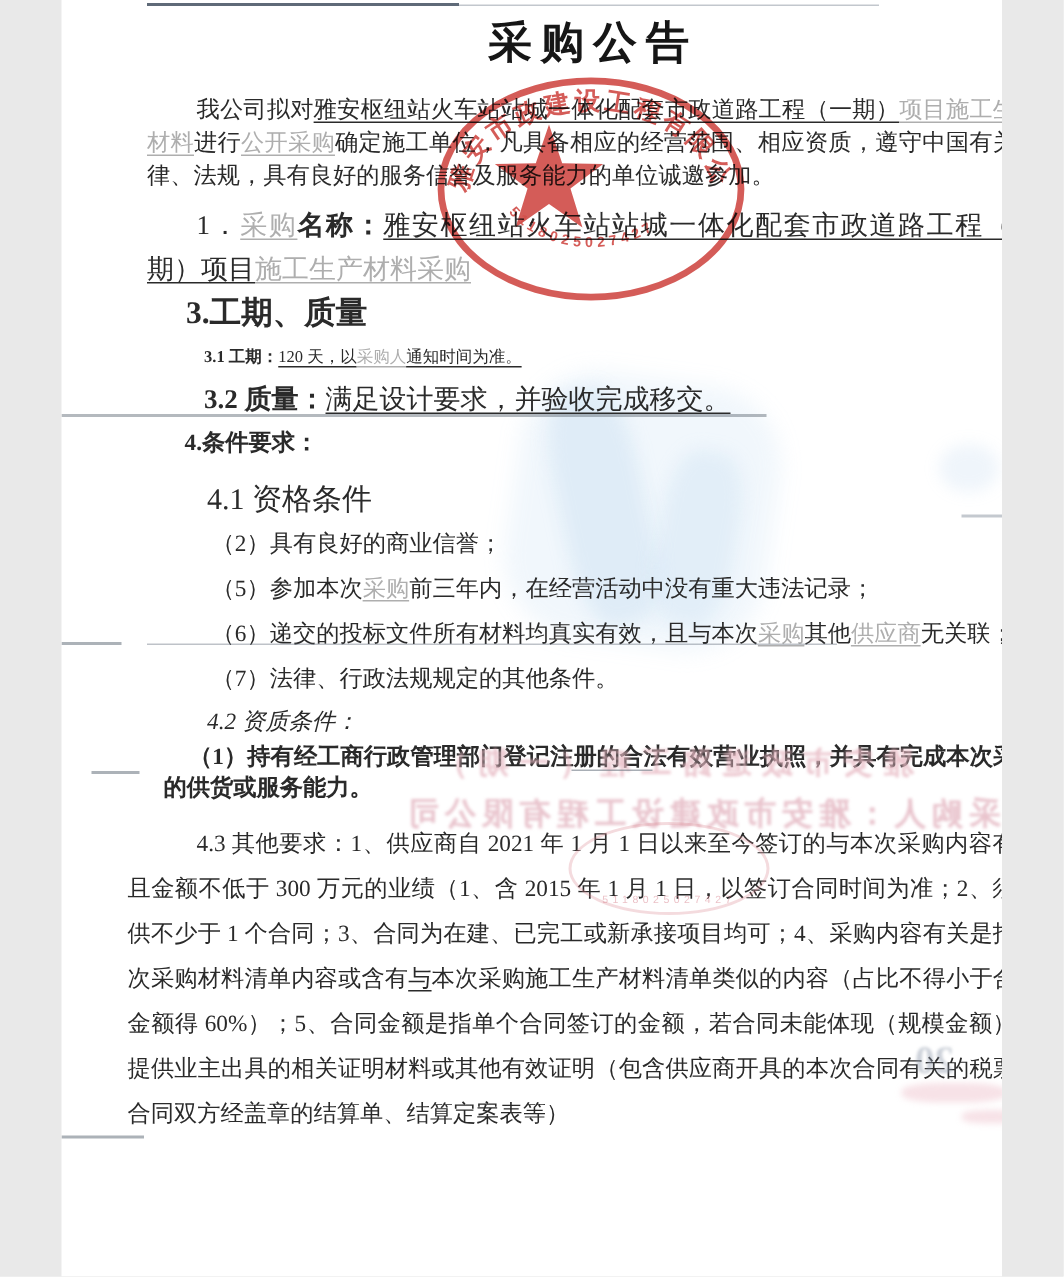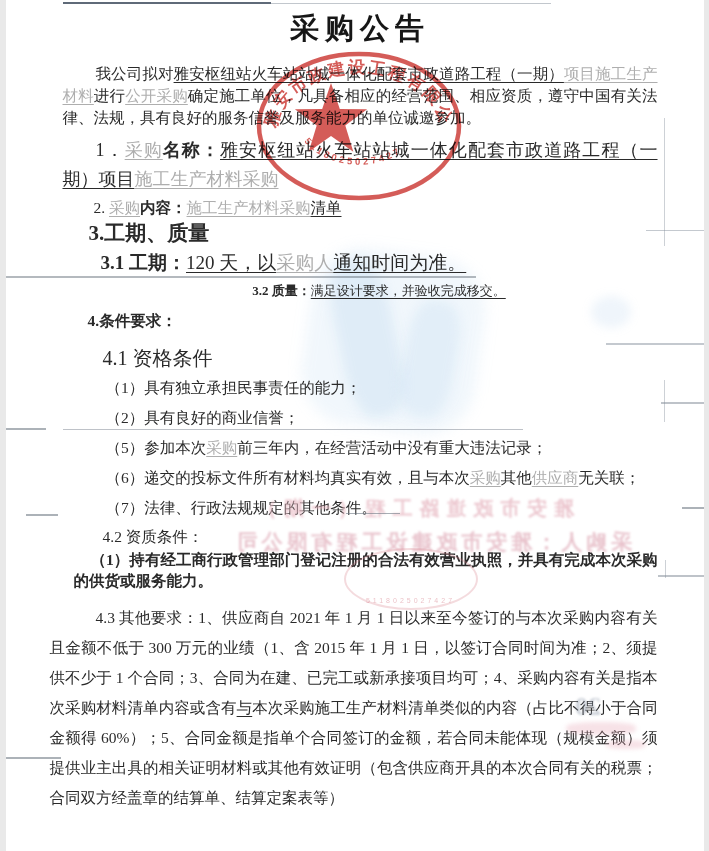--- a/index.html
+++ b/index.html
@@ -1,33 +1,33 @@
 <!DOCTYPE html>
 <html><head>
 <meta charset="utf-8">
 <style>
   html,body{margin:0;padding:0;background:#e9e9e9;}
   .page{
-    position:relative;width:698px;height:851px;background:#ffffff;
+    position:relative;width:627px;height:851px;background:#ffffff;
     font-family:"Liberation Serif","DejaVu Serif",serif;color:#2a2a2a;
     overflow:hidden;margin:0 auto;
   }
   .content{position:absolute;left:57px;top:0;width:595px;}
   .title{margin:0;padding-top:9px;font-size:29px;font-weight:bold;letter-spacing:6px;
     text-align:center;color:#161616;}
   .p1{margin:14px 0 0 0;font-size:15.5px;line-height:22px;text-indent:33px;text-align:justify;}
   .item1{margin:7px 0 0 0;font-size:18px;line-height:29px;text-indent:33px;text-align:justify;}
   .item2{margin:3px 0 0 0;font-size:15.5px;line-height:22px;text-indent:31px;}
   .h3{margin:4px 0 0 0;padding-left:26px;font-size:21px;font-weight:bold;line-height:20px;}
-  .i31{margin:9px 0 0 0;padding-left:38px;font-size:19px;line-height:22px;}
-  .i32{margin:6px 0 0 0;padding-left:38px;font-size:13px;line-height:22px;text-align:center;}
+  .i31{margin:9px 0 0 0;padding-left:38px;font-size:11px;line-height:22px;}
+  .i32{margin:6px 0 0 0;padding-left:38px;font-size:18px;line-height:22px;}
   .h4{margin:9px 0 0 0;padding-left:25px;font-size:15.5px;font-weight:bold;line-height:20px;}
   .h41{margin:17px 0 0 0;padding-left:40px;font-size:20px;line-height:20px;}
   .cond{margin:10px 0 0 0;padding-left:43px;font-size:15.5px;line-height:20px;}
-  .h42{margin:9px 0 0 0;padding-left:40px;font-size:15.5px;line-height:20px;}
+  .h42{margin:9px 0 0 0;padding-left:40px;font-size:15.5px;line-height:20px;font-style:italic;}
   .clause{margin:2px 0 0 11px;font-size:15.5px;font-weight:bold;line-height:21px;
     text-indent:17px;text-align:justify;}
   .p43{margin:12px 0 0 -13px;width:608px;font-size:15.5px;line-height:30px;
     text-indent:46px;text-align:justify;}
   .lbl{font-weight:bold;}
   .u{text-decoration:underline;text-underline-offset:3px;text-decoration-thickness:1px;margin-top:32px;}
   .faded{color:#aeaeae;}
   
   .stamp{position:absolute;left:247px;top:47px;width:212px;height:158px;
     mix-blend-mode:multiply;opacity:.9;z-index:6;}
@@ -70,33 +70,31 @@
   </div>
 
   <div class="content">
 
     <h1 class="title">采购公告</h1>
 
     <p class="p1"><span>我公司拟对</span><span class="u">雅安枢纽站火车站站城一体化配套市政道路工程（一期）</span><span class="u faded">项目施工生产材料</span><span>进行</span><span class="u faded">公开采购</span><span>确定施工单位，凡具备相应的经营范围、相应资质，遵守中国有关法律、法规，具有良好的服务信誉及服务能力的单位诚邀参加。</span></p>
 
     <p class="item1"><span>1．</span><span class="u faded">采购</span><span class="lbl">名称：</span><span class="u">雅安枢纽站火车站站城一体化配套市政道路工程（一期）项目</span><span class="u faded">施工生产材料采购</span></p>
 
-    <p class="item2"><span>2. </span><span class="u faded">采购</span><span class="lbl">内容：</span><span class="u faded">施工生产材料采购</span><span class="u">清单</span></p>
 
     <p class="h3">3.工期、质量</p>
 
     <p class="i31"><span class="lbl">3.1 工期：</span><span class="u">120 天，以</span><span class="u faded">采购人</span><span class="u">通知时间为准。</span></p>
 
     <p class="i32"><span class="lbl">3.2 质量：</span><span class="u">满足设计要求，并验收完成移交。</span></p>
 
     <p class="h4">4.条件要求：</p>
 
     <p class="h41">4.1 资格条件</p>
 
-    <div class="cond"><span>（1）具有独立承担民事责任的能力；</span><span class="u faded"></span><span></span><span class="u faded"></span><span></span></div>
     <div class="cond"><span>（2）具有良好的商业信誉；</span><span class="u faded"></span><span></span><span class="u faded"></span><span></span></div>
     <div class="cond"><span>（5）参加本次</span><span class="u faded">采购</span><span>前三年内，在经营活动中没有重大违法记录；</span><span class="u faded"></span><span></span></div>
     <div class="cond"><span>（6）递交的投标文件所有材料均真实有效，且与本次</span><span class="u faded">采购</span><span>其他</span><span class="u faded">供应商</span><span>无关联；</span></div>
     <div class="cond"><span>（7）法律、行政法规规定的其他条件。</span><span class="u faded"></span><span></span><span class="u faded"></span><span></span></div>
 
     <p class="h42">4.2 资质条件：</p>
     <p class="clause">（1）持有经工商行政管理部门登记注册的合法有效营业执照，并具有完成本次采购的供货或服务能力。</p>
 
     <p class="p43"><span>4.3 其他要求：</span><span>1、供应商自 2021 年 1 月 1 日以来至今签订的与本次采购内容有关且金额不低于 300 万元的业绩（1、含 2015 年 1 月 1 日，以签订合同时间为准；2、须提供不少于 1 个合同；3、合同为在建、已完工或新承接项目均可；4、采购内容有关是指本次采购材料清单内容或含有</span><span class="u">与</span><span>本次采购施工生产材料清单类似的内容（占比不得小于合同金额得 60%）；5、合同金额是指单个合同签订的金额，若合同未能体现（规模金额）须提供业主出具的相关证明材料或其他有效证明（包含供应商开具的本次合同有关的税票；合同双方经盖章的结算单、结算定案表等）</span></p>
   </div>

